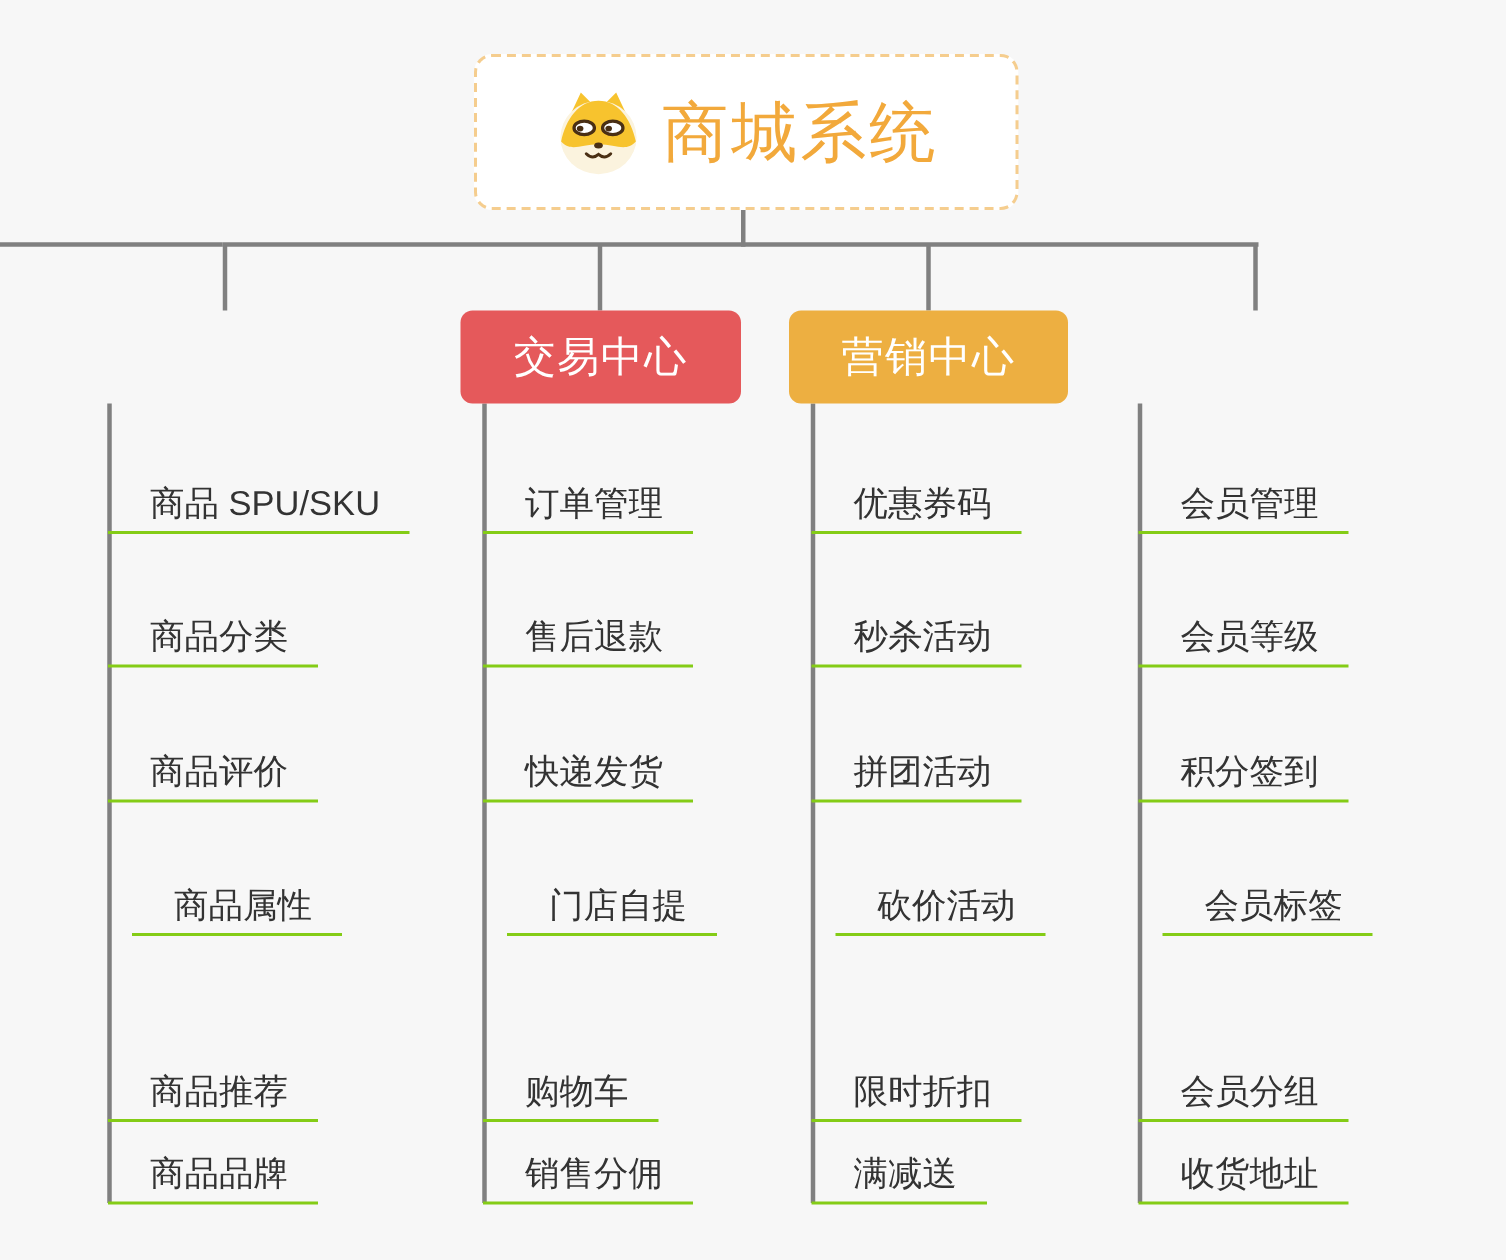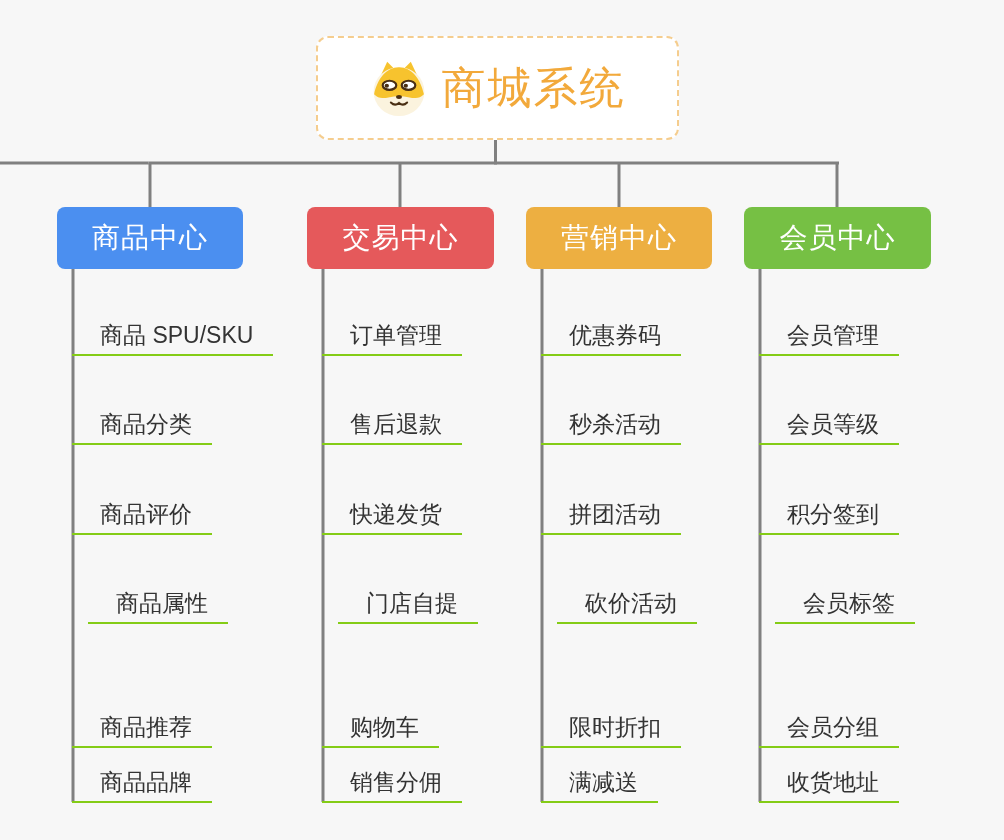--- a/index.html
+++ b/index.html
@@ -113,31 +113,25 @@
       <ellipse cx="42.5" cy="29" rx="7.5" ry="5" fill="#ffffff" stroke="#4a2f14" stroke-width="2.4"></ellipse>
       <ellipse cx="18.5" cy="29.5" rx="2.4" ry="2.1" fill="#4a2f14"></ellipse>
       <ellipse cx="39.5" cy="29.5" rx="2.4" ry="2.1" fill="#4a2f14"></ellipse>
 
       <ellipse cx="32" cy="42" rx="3.2" ry="2.2" fill="#4a2f14"></ellipse>
       <path d="M23,48 Q27.5,52.5 32,48.5 Q36.5,52.5 41,48" stroke="#4a2f14" stroke-width="2.2" fill="none" stroke-linecap="round"></path>
     </svg>
     <span class="root-title">商城系统</span>
   </div>
 
-  <div class="branch-header bh-0" style="background-color: rgb(75, 143, 240);">
-    <span>商品中心</span>
-  </div>
   <div class="branch-header bh-2" style="background-color: rgb(237, 175, 65);">
     <span>营销中心</span>
   </div>
   <div class="branch-header bh-1" style="background-color: rgb(229, 89, 91);">
     <span>交易中心</span>
-  </div>
-  <div class="branch-header bh-3" style="background-color: rgb(118, 192, 68);">
-    <span>会员中心</span>
   </div>
 
   <div class="col-0">
     <div class="leaf row-0">商品 SPU/SKU</div>
     <div class="leaf row-1">商品分类</div>
     <div class="leaf row-2">商品评价</div>
     <div class="leaf row-3">商品属性</div>
     <div class="leaf row-4">商品推荐</div>
     <div class="leaf row-5">商品品牌</div>
   </div>

